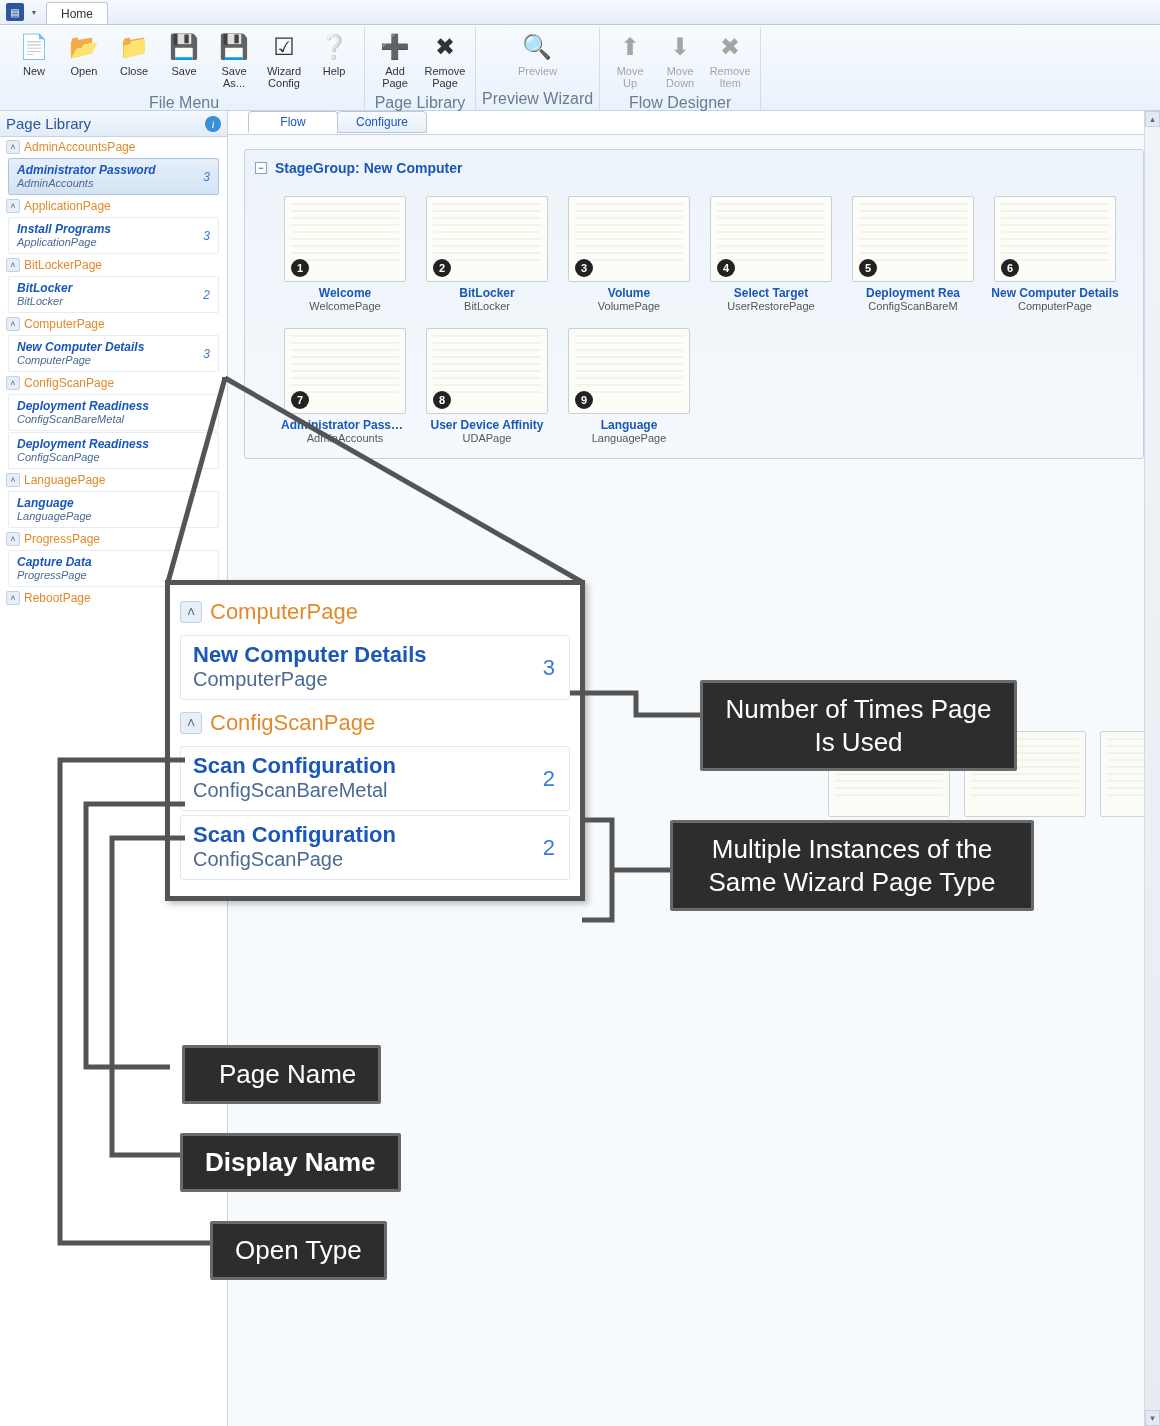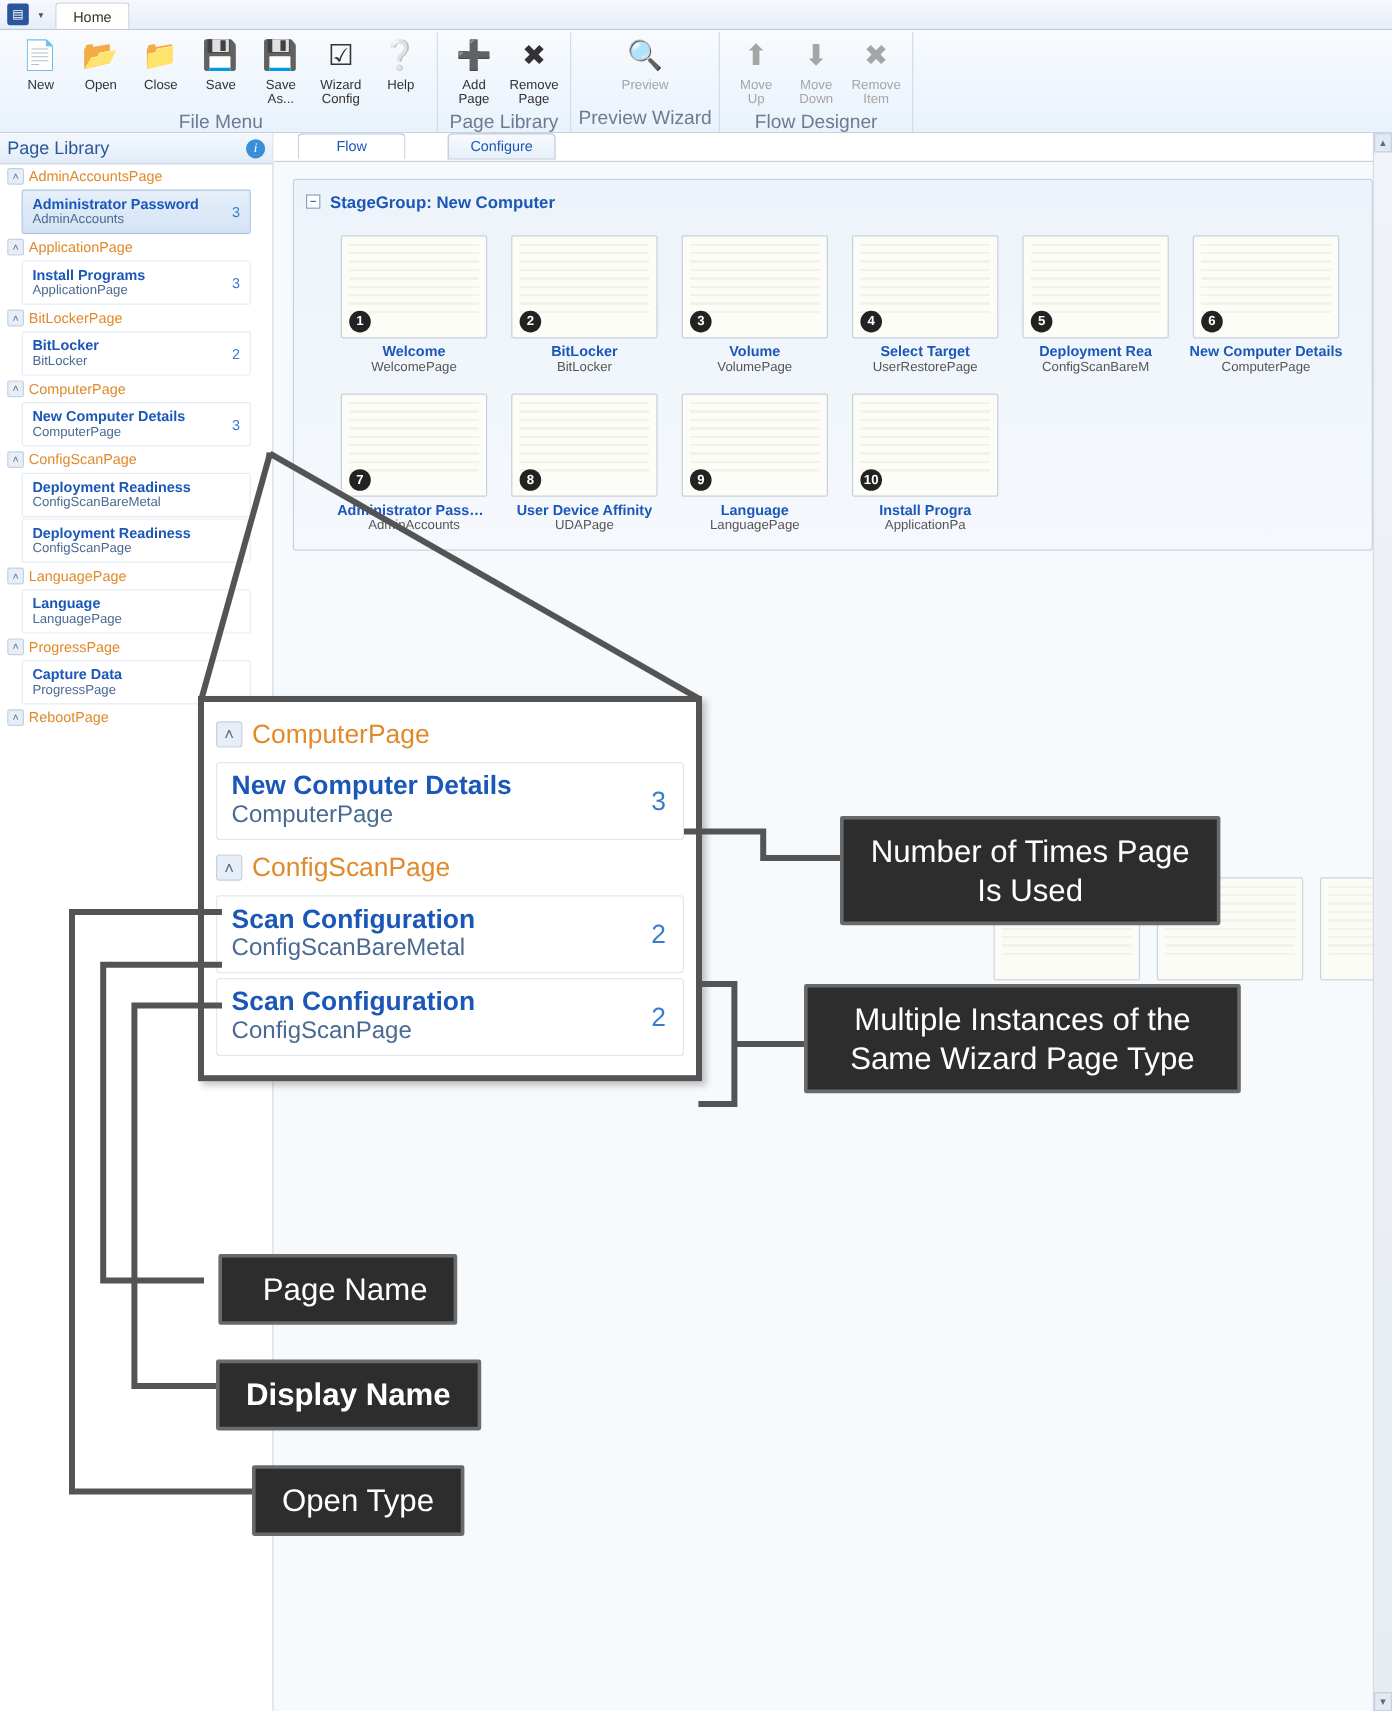--- a/index.html
+++ b/index.html
@@ -25,29 +25,29 @@
   .main { display: flex; position: absolute; top: 111px; left: 0; right: 0; bottom: 0; }
 
   
   .left { width: 228px; border-right: 1px solid #c9d3e0; background: #fff; display: flex; flex-direction: column; }
   .panel-header { height: 26px; background: linear-gradient(#f4f8fd,#e2ecf8); border-bottom: 1px solid #c9d3e0; display: flex; align-items: center; padding: 0 6px; color: #2b579a; font-size: 15px; justify-content: space-between; }
   .info-icon { width: 16px; height: 16px; border-radius: 50%; background: #3a8ed8; color: #fff; font-style: italic; font-family: Georgia,serif; font-size: 11px; display:flex; align-items:center; justify-content:center; }
 
   .lib-list { overflow-y: auto; flex: 1; }
   .lib-group-hdr { display: flex; align-items: center; padding: 3px 6px; color: #e08a2b; font-size: 12px; cursor: pointer; }
   .chevron { width: 14px; height: 14px; background: #e7eef8; border: 1px solid #c4d1e2; color: #5a6b80; font-size: 9px; display:flex; align-items:center; justify-content:center; margin-right: 4px; border-radius:2px;}
-  .lib-item { padding: 4px 8px 5px; border: 1px solid #e5ecf4; margin: 1px 18px; border-radius: 2px; background: #fff; position: relative; cursor: pointer; }
+  .lib-item { padding: 4px 8px 5px; border: 1px solid #e5ecf4; margin: 1px 8px; border-radius: 2px; background: #fff; position: relative; cursor: pointer; font-style: italic; }
   .lib-item.selected { background: linear-gradient(#e6effa,#d4e3f4); border-color: #a9c3e2; }
   .lib-item .name { color: #1a57b7; font-size: 12px; font-weight: 600; }
   .lib-item .sub { color: #4a6a92; font-size: 11px; }
   .lib-item .count { position: absolute; right: 8px; top: 50%; transform: translateY(-50%); color: #3a7bd0; font-size: 12px; }
 
   
   .right { flex: 1; background: #f7fafd; position: relative; }
-  .tabs { height: 24px; display: flex; padding-left: 20px; border-bottom: 1px solid #c8d3e0; background: #fff; gap: 36px; }
+  .tabs { height: 24px; display: flex; padding-left: 20px; border-bottom: 1px solid #c8d3e0; background: #fff; }
   .tab { width: 90px; text-align: center; border: 1px solid #b9c7d8; margin-right: -1px; background: linear-gradient(#f8fbfe,#e6eff9); color: #1a57b7; font-size: 12px; height: 22px; line-height: 20px; border-radius: 4px 4px 0 0; cursor: pointer; }
   .tab.active { background: #fff; border-bottom-color: #fff; }
 
   .stagegroup { margin: 14px 16px; border: 1px solid #c5d2e1; border-radius: 3px; background: linear-gradient(#edf3fa,#f5f9fd); padding: 6px 10px 14px; }
   .sg-header { display:flex; align-items:center; gap:8px; color:#1a57b7; font-size:14px; font-weight:600; padding:4px 0 10px; }
   .sg-collapse { width:12px; height:12px; border:1px solid #8aa0bc; background:#fff; font-size:9px; display:flex; align-items:center; justify-content:center; color:#4a6a92;}
   .stage-label { font-weight: 700; color: #333; font-size: 13px; padding-left: 26px; }
 
   .thumbs { display: flex; flex-wrap: wrap; gap: 16px 14px; padding: 10px 0 0 26px; }
   .thumb { width: 128px; display:flex; flex-direction:column; align-items:center; cursor:pointer; }
@@ -313,27 +313,20 @@
             <div class="thumb-title">User Device Affinity</div>
             <div class="thumb-sub">UDAPage</div>
           </div>
           <div class="thumb">
             <div class="thumb-img">
               <div class="thumb-badge">9</div>
             </div>
             <div class="thumb-title">Language</div>
             <div class="thumb-sub">LanguagePage</div>
           </div>
-          <div class="thumb">
-            <div class="thumb-img">
-              <div class="thumb-badge">10</div>
-            </div>
-            <div class="thumb-title">Install Progra</div>
-            <div class="thumb-sub">ApplicationPa</div>
-          </div>
         </div>
     </div>
 
     <div class="faint-thumbs">
       <div class="thumb-img"></div>
       <div class="thumb-img"></div>
       <div class="thumb-img"></div>
     </div>
 
     <div class="vscroll">

